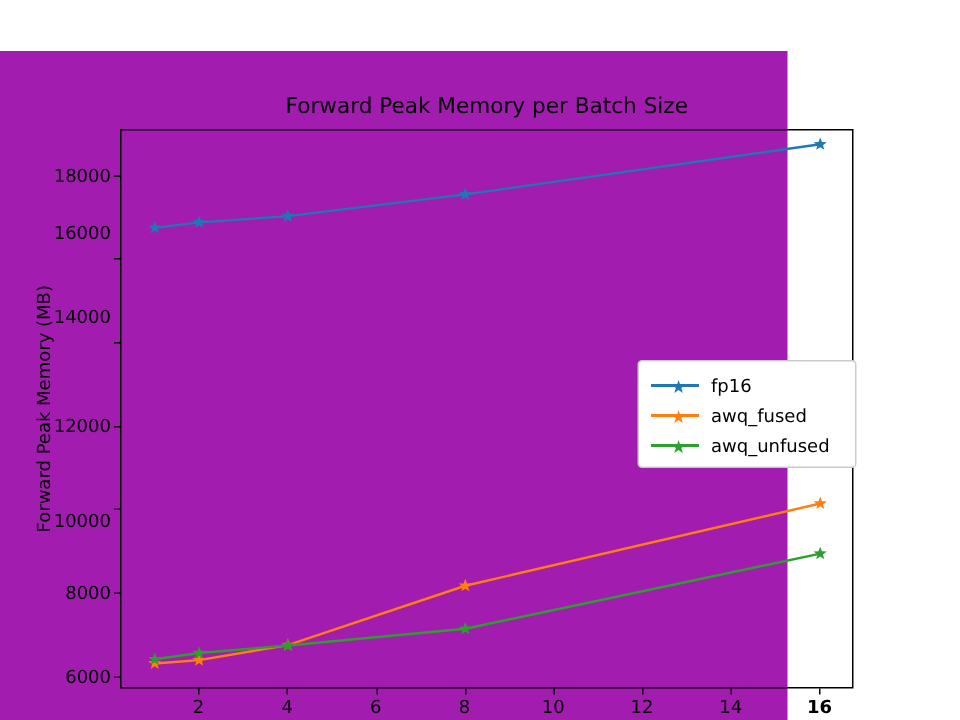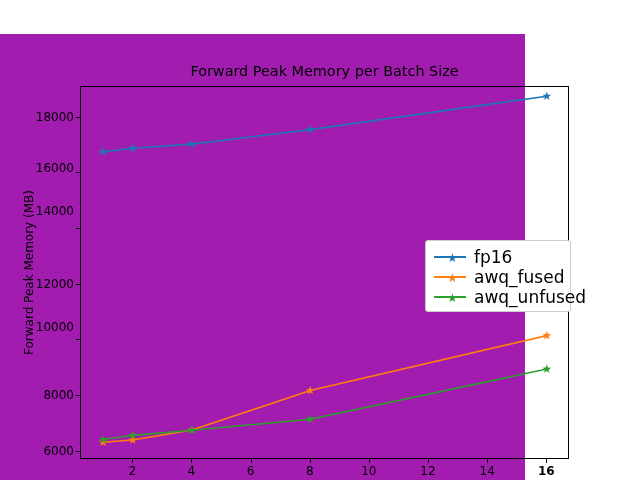--- a/index.html
+++ b/index.html
@@ -60,36 +60,36 @@
   .legend-row{display:flex;align-items:center;height:20px;}
   .legend-sample{
     position:relative;width:32px;height:12px;margin-right:8px;flex:none;
   }
   .legend-line{
     position:absolute;left:0;top:5.2px;width:32px;height:1.6px;
   }
   .legend-star{
     position:absolute;left:13px;top:1px;font-size:12px;line-height:12px;
   }
-  .legend-text{font-size:17px;color:#000;white-space:nowrap;}
+  .legend-text{font-size:12px;color:#000;white-space:nowrap;}
 </style>
 </head>
 <body>
 
 <div id="figure">
 
   <div id="chart-title">Forward Peak Memory per Batch Size</div>
 
   <div id="ytick-labels">
       <div class="ytick-label" style="top: 416.704px;">6000</div>
       <div class="ytick-label" style="top: 361.015px; text-align: center;">8000</div>
-      <div class="ytick-label" style="top: 293px;">10000</div>
+      <div class="ytick-label" style="top: 313px;">10000</div>
       <div class="ytick-label" style="top: 249.638px; text-align: center;">12000</div>
       <div class="ytick-label" style="top: 177px;">14000</div>
-      <div class="ytick-label" style="top: 134px;">16000</div>
+      <div class="ytick-label" style="top: 121px;">16000</div>
       <div class="ytick-label" style="top: 82.5719px;">18000</div>
     </div>
   <div id="ytick-marks">
       <div class="ytick-mark" style="top: 416.704px;"></div>
       <div class="ytick-mark" style="top: 361.015px;"></div>
       <div class="ytick-mark" style="top: 305.326px;"></div>
       <div class="ytick-mark" style="top: 249.638px;"></div>
       <div class="ytick-mark" style="top: 193.949px;"></div>
       <div class="ytick-mark" style="top: 138.26px;"></div>
       <div class="ytick-mark" style="top: 82.5719px;"></div>

